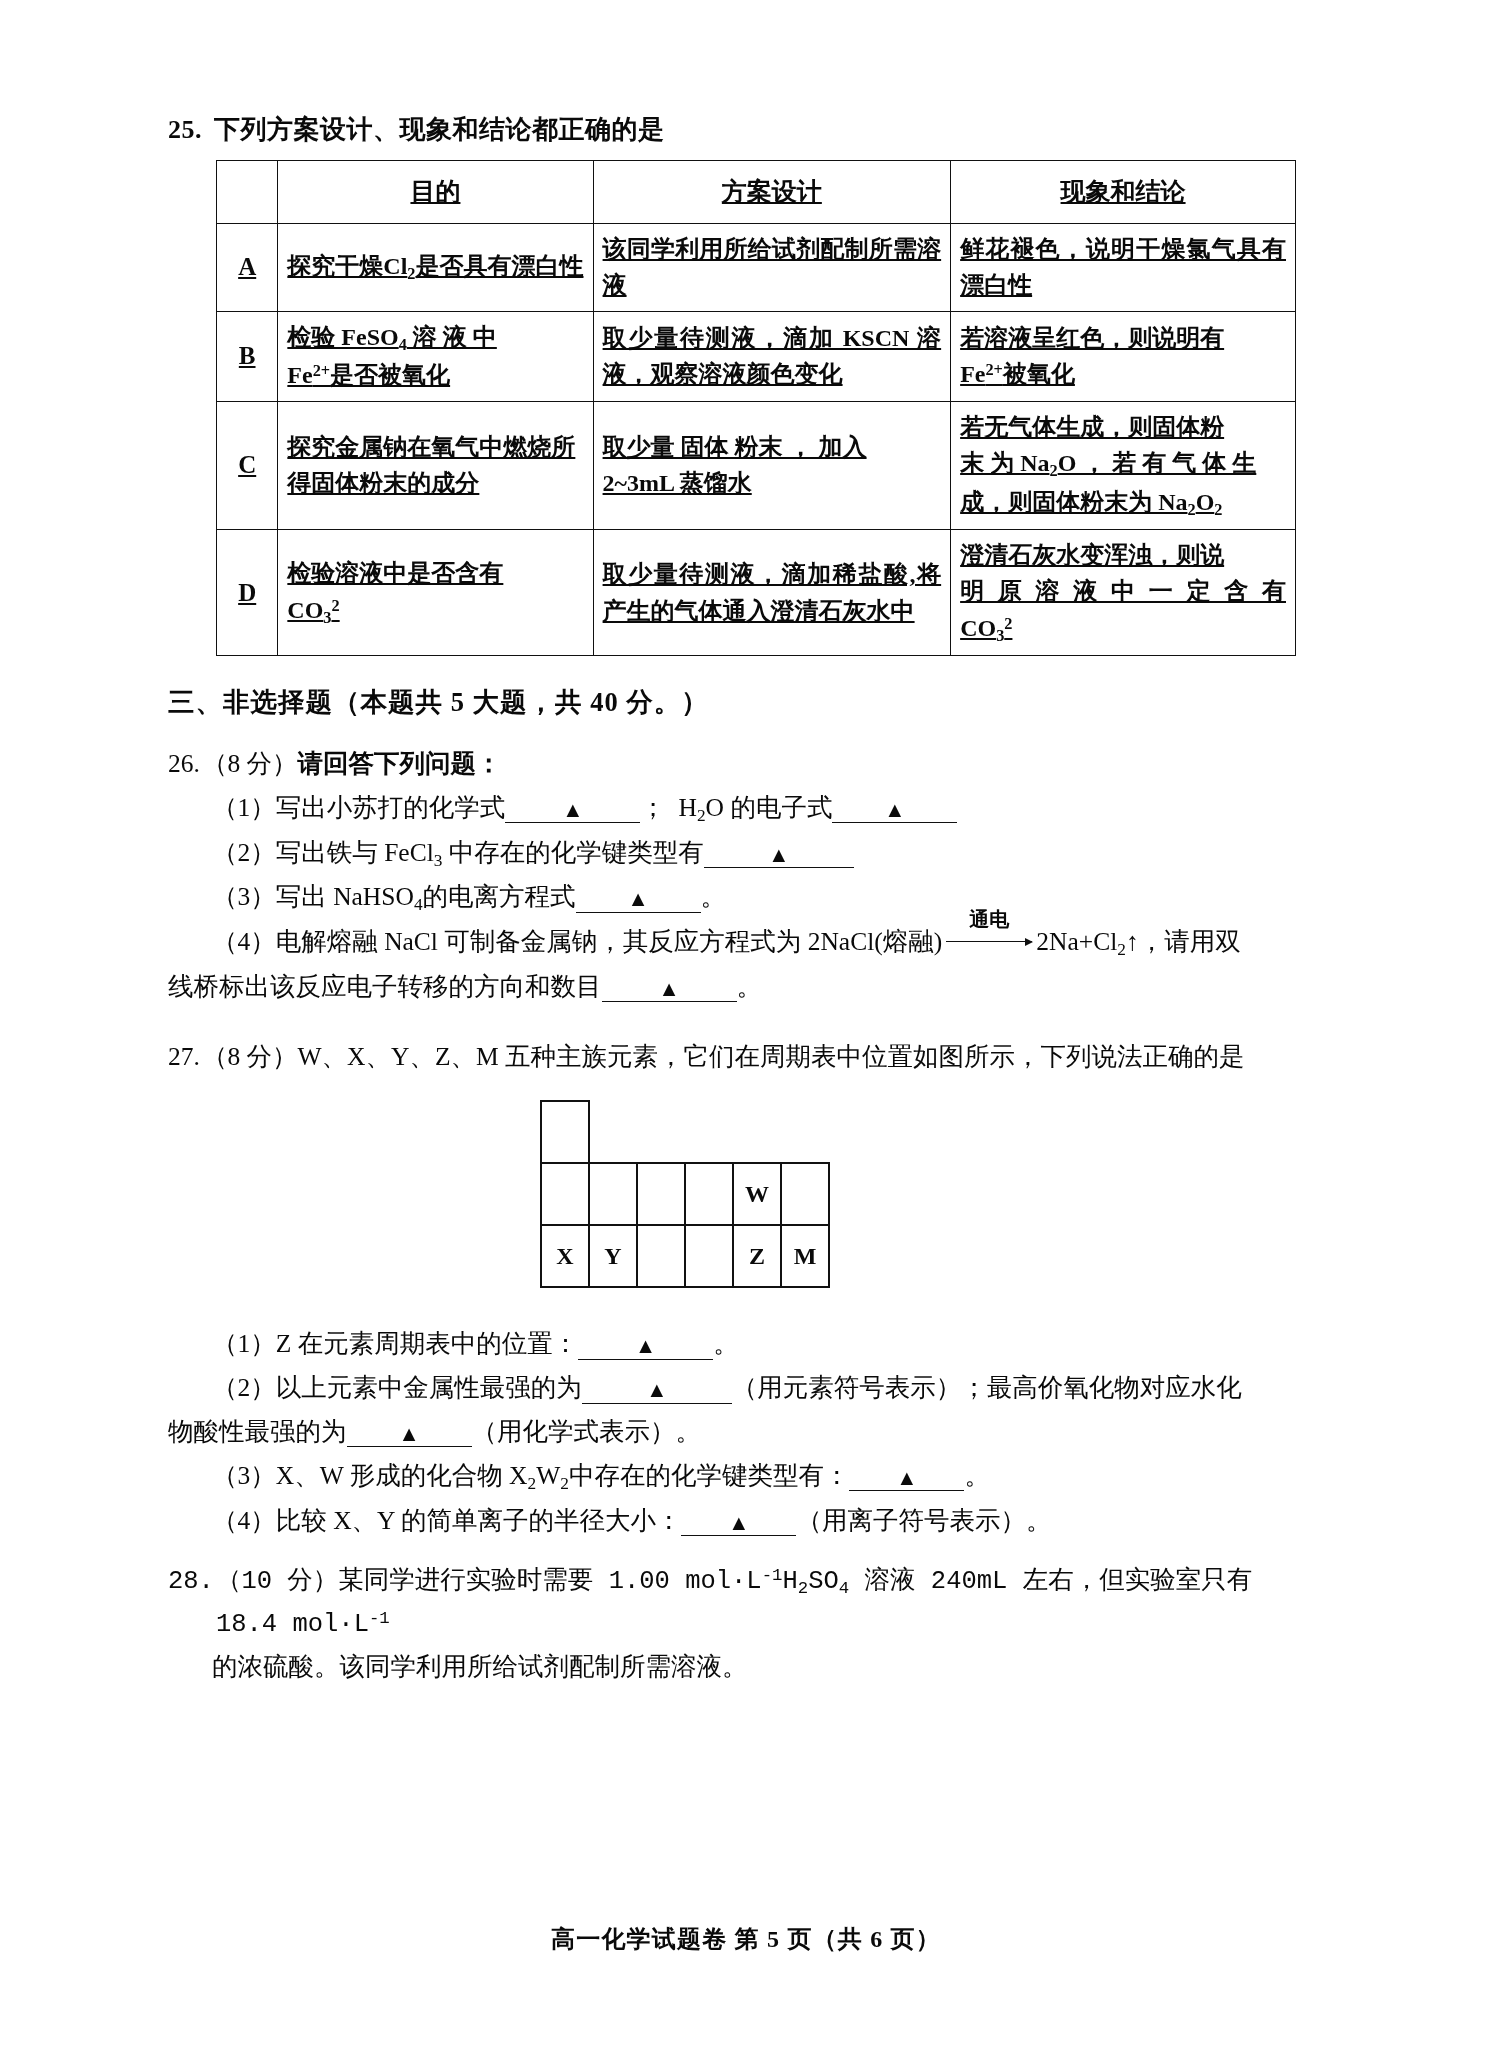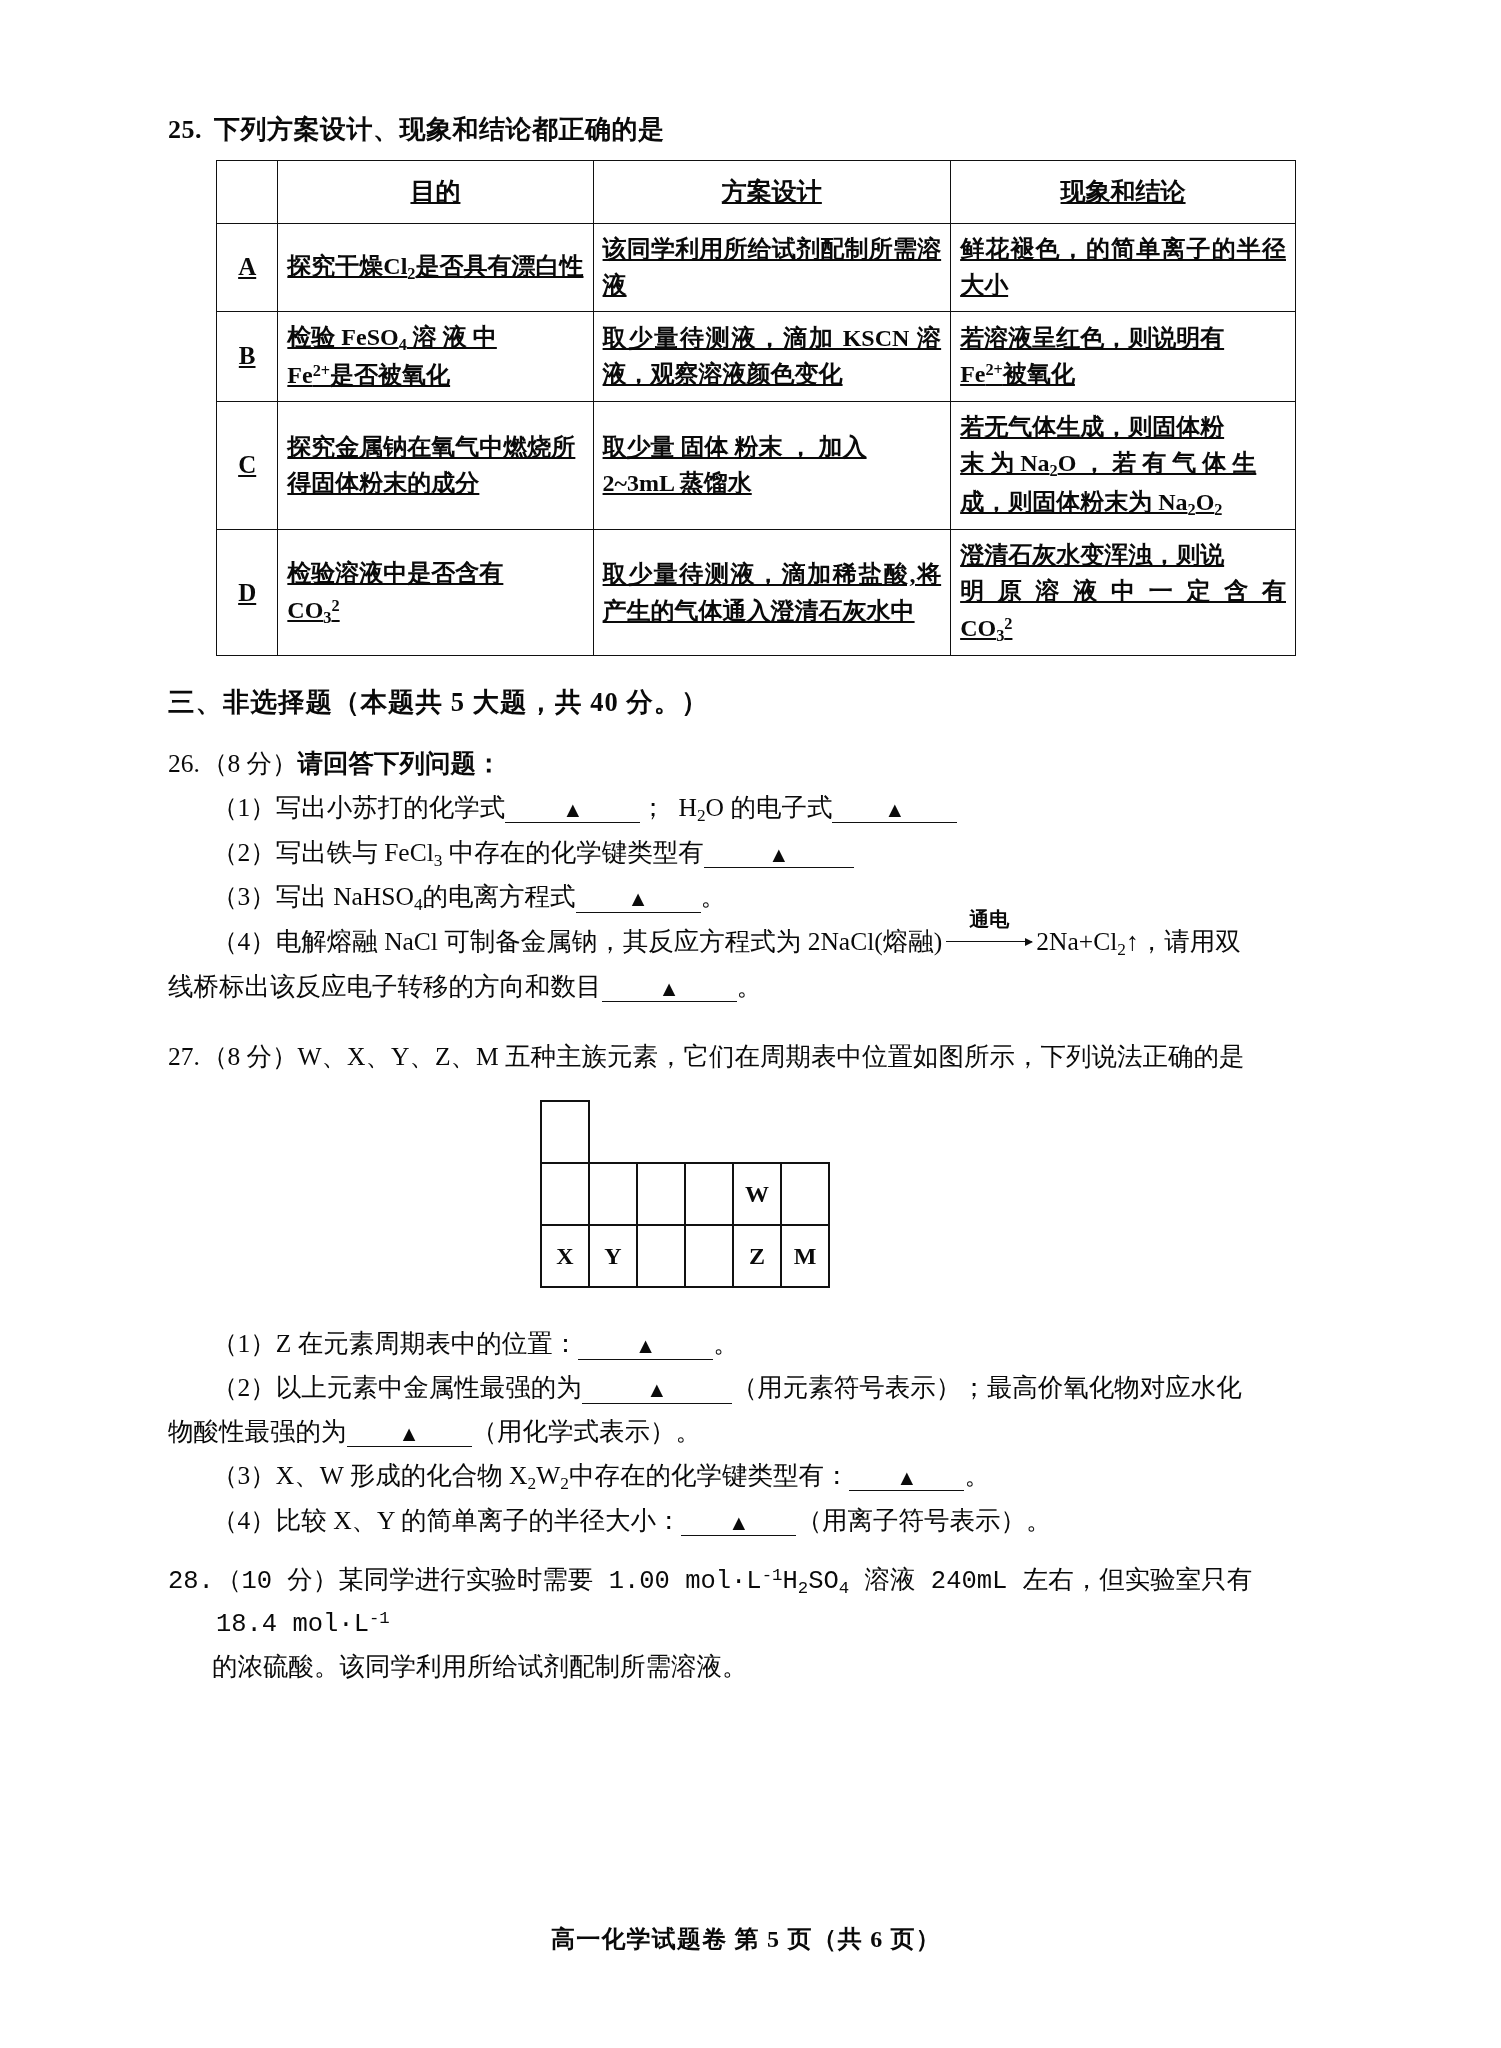--- a/index.html
+++ b/index.html
@@ -228,21 +228,21 @@
           </tr>
         </thead>
         <tbody>
 
           <tr>
             <td class="optcell">A</td>
             <td>
               <span>探究干燥Cl</span><span class="sub">2</span><span>是否具有漂白性</span>
             </td>
             <td class="justify">该同学利用所给试剂配制所需溶液</td>
-            <td class="justify">鲜花褪色，的简单离子的半径大小</td>
+            <td class="justify">鲜花褪色，说明干燥氯气具有漂白性</td>
           </tr>
 
           <tr>
             <td class="optcell">B</td>
             <td>
               <div><span>检验 FeSO</span><span class="sub">4</span><span> 溶 液 中</span></div>
               <div><span>Fe</span><span class="sup">2+</span><span>是否被氧化</span></div>
             </td>
             <td class="justify">取少量待测液，滴加 KSCN 溶液，观察溶液颜色变化</td>
             <td>

